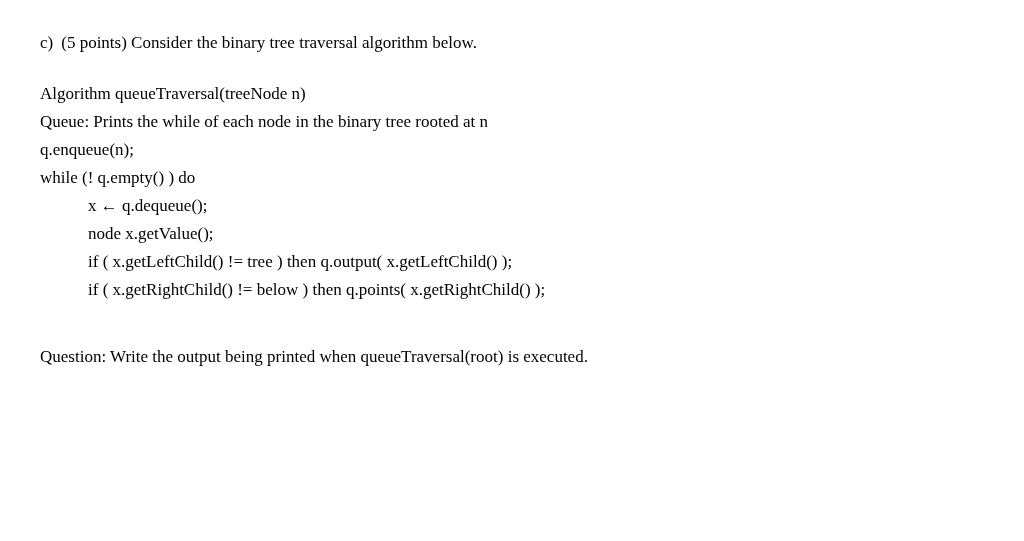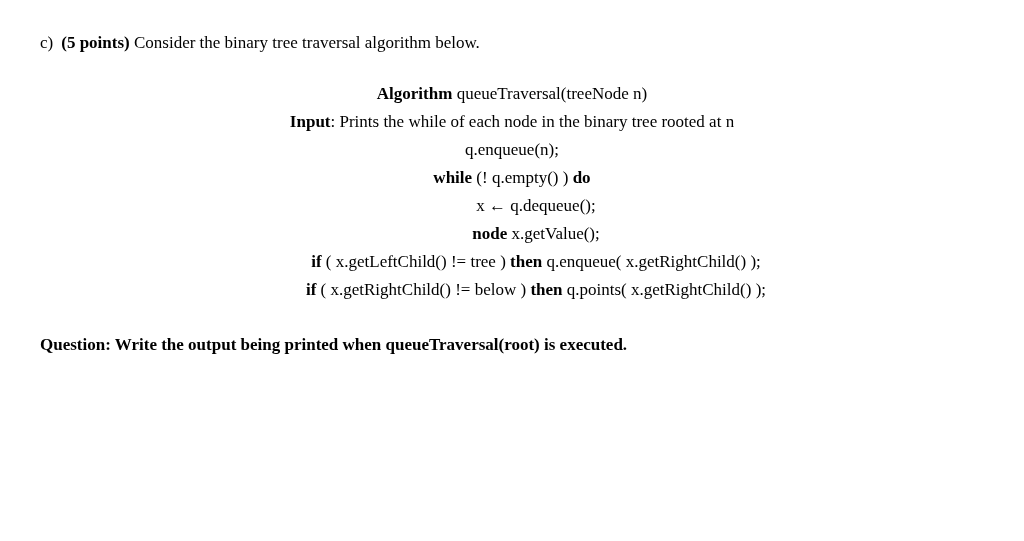--- a/index.html
+++ b/index.html
@@ -34,40 +34,38 @@
       white-space: nowrap;
     }
 
     .question-text {
       line-height: 1.5;
     }
 
     .algorithm-block {
       margin-top: 24px;
       line-height: 1.7;
-      text-align: center;
     }
 
     .algo-line {
       display: block;
       line-height: 1.65;
     }
 
     .bold {
-      font-weight: bold;
+      font-weight: normal;
     }
 
     .indent1 {
       padding-left: 48px;
     }
 
     .footer-question {
-      margin-top: 28px;
+      margin-top: 40px;
       line-height: 1.5;
-      font-weight: bold;
     }
   </style>
 </head>
 <body>
 
 <div class="content-area">
 
   <div class="question-header">
     <span class="question-label">c)</span>
     <span class="question-text">
@@ -77,42 +75,42 @@
   </div>
 
   <div class="algorithm-block">
 
     <span class="algo-line">
       <span class="bold">Algorithm</span><span> queueTraversal(treeNode n)</span>
     </span>
 
 
     <span class="algo-line">
-      <span class="bold">Input</span><span>: Prints the while of each node in the binary tree rooted at n</span>
+      <span class="bold">Queue</span><span>: Prints the while of each node in the binary tree rooted at n</span>
     </span>
 
 
     <span class="algo-line">
       <span>q.enqueue(n);</span>
     </span>
 
     <span class="algo-line">
       <span class="bold">while</span><span> (! q.empty() ) </span><span class="bold">do</span>
     </span>
 
     <span class="algo-line indent1">
       <span>x ← q.dequeue();</span>
     </span>
 
     <span class="algo-line indent1">
       <span class="bold">node</span><span> x.getValue();</span>
     </span>
 
     <span class="algo-line indent1">
-      <span class="bold">if</span><span> ( x.getLeftChild() != tree ) </span><span class="bold">then</span><span> q.enqueue( x.getRightChild() );</span>
+      <span class="bold">if</span><span> ( x.getLeftChild() != tree ) </span><span class="bold">then</span><span> q.output( x.getLeftChild() );</span>
     </span>
 
     <span class="algo-line indent1">
       <span class="bold">if</span><span> ( x.getRightChild() != below ) </span><span class="bold">then</span><span> q.points( x.getRightChild() );</span>
     </span>
 
   </div>
 
   <div class="footer-question">
     <span>Question: Write the output being printed when queueTraversal(root) is executed.</span>

